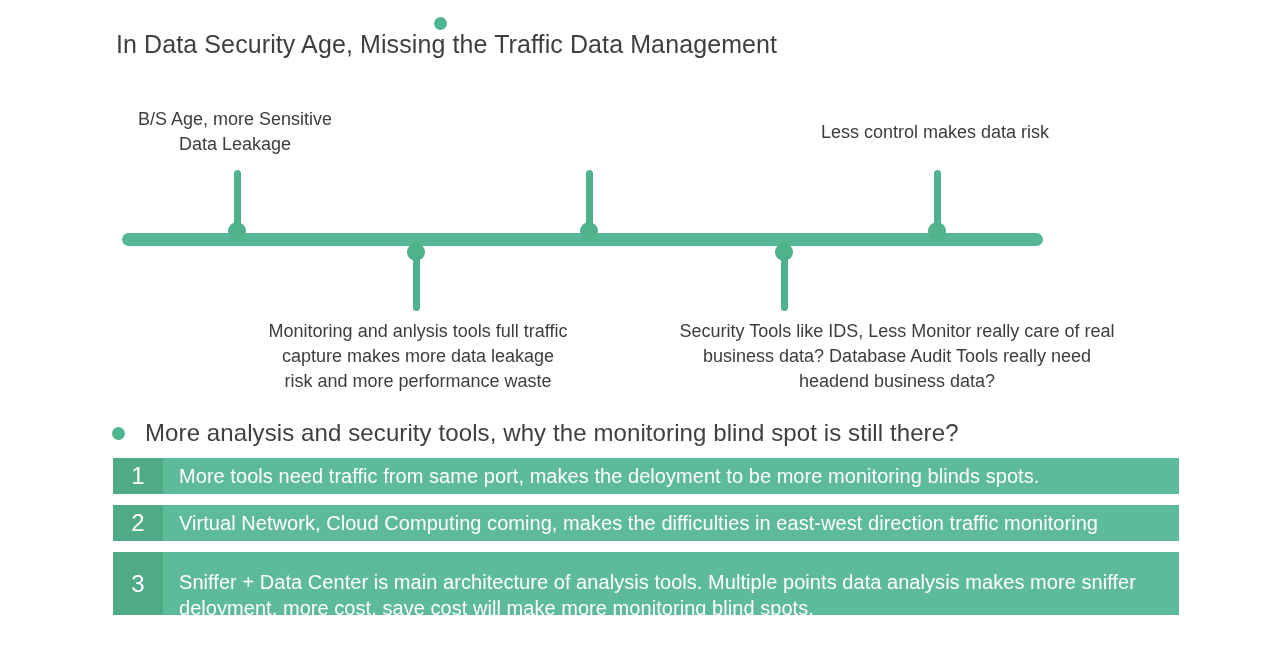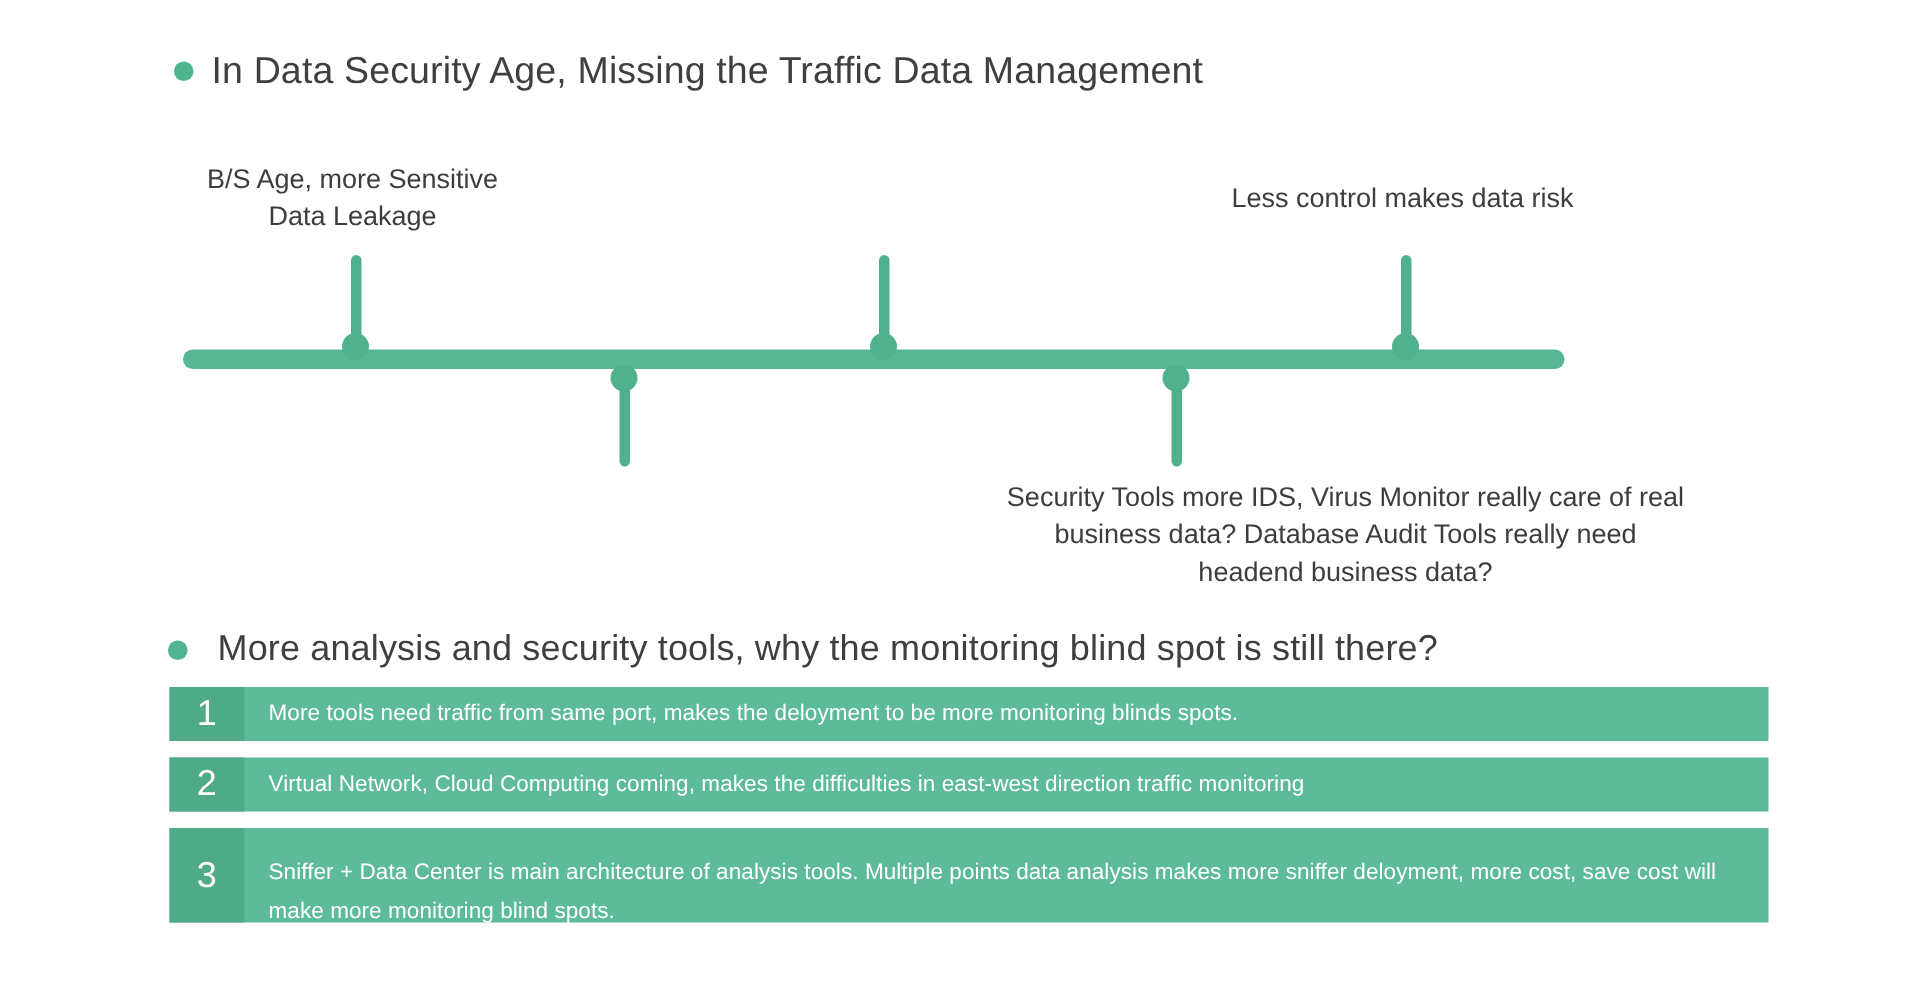--- a/index.html
+++ b/index.html
@@ -27,21 +27,21 @@
     height: 13px;
     border-radius: 50%;
     background: #4fb58f;
     flex: 0 0 auto;
   }
   .heading .heading-text {
     color: #3f3f3f;
     white-space: nowrap;
   }
 
-  #heading-1 { left: 116px; top: 33px; }
+  #heading-1 { left: 116px; top: 17px; flex-direction: column; }
   #heading-1 .bullet { margin-right: 12px; }
   #heading-1 .heading-text { font-size: 25px; letter-spacing: 0.1px; }
 
   #heading-2 { left: 112px; top: 419px; }
   #heading-2 .bullet { margin-right: 20px; }
   #heading-2 .heading-text { font-size: 24px; letter-spacing: 0.1px; }
 
   
   .timeline-area {
     position: absolute;
@@ -114,21 +114,21 @@
     color: #ffffff;
     font-size: 24px;
     display: flex;
     align-items: center;
     justify-content: center;
     letter-spacing: 0.3px;
   }
   .row .row-text {
     flex: 1 1 auto;
     color: #ffffff;
-    font-size: 15px;
+    font-size: 20px;
     line-height: 26px;
     padding: 0 14px 0 16px;
     display: flex;
     align-items: center;
     letter-spacing: 0.05px;
   }
   #row-1 { height: 36px; }
   #row-2 { height: 36px; }
   #row-3 { height: 63px; }
   #row-3 .row-text { display: block; padding-top: 17px; }
@@ -144,22 +144,25 @@
 <div class="timeline-area">
 
   <div class="timeline-bar"></div>
 
   <div class="caption" style="left:100px; top:107px; width:270px;">B/S Age, more Sensitive
 Data Leakage</div>
 
 
   <div class="caption" style="left:790px; top:120px; width:290px;">Less control makes data risk</div>
 
-
-  <div class="caption" style="left:616px; top:319px; width:562px;">Security Tools more IDS, Virus Monitor really care of real
+  <div class="caption" style="left:222px; top:319px; width:392px;">Monitoring and anlysis tools full traffic
+capture makes more data leakage
+risk and more performance waste</div>
+
+  <div class="caption" style="left:616px; top:319px; width:562px;">Security Tools like IDS, Less Monitor really care of real
 business data? Database Audit Tools really need
 headend business data?</div>
 
   <div class="marker up" style="left:228px; top:170px; height:70px;">
     <span class="stem"></span>
     <span class="dot"></span>
   </div>
 
   <div class="marker up" style="left:580px; top:170px; height:70px;">
     <span class="stem"></span>

